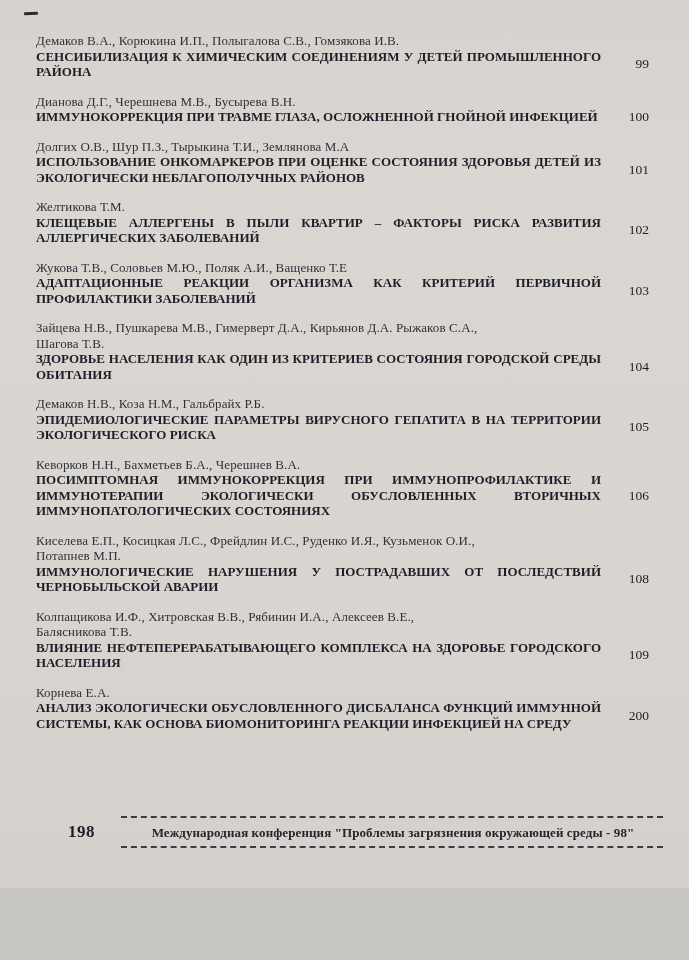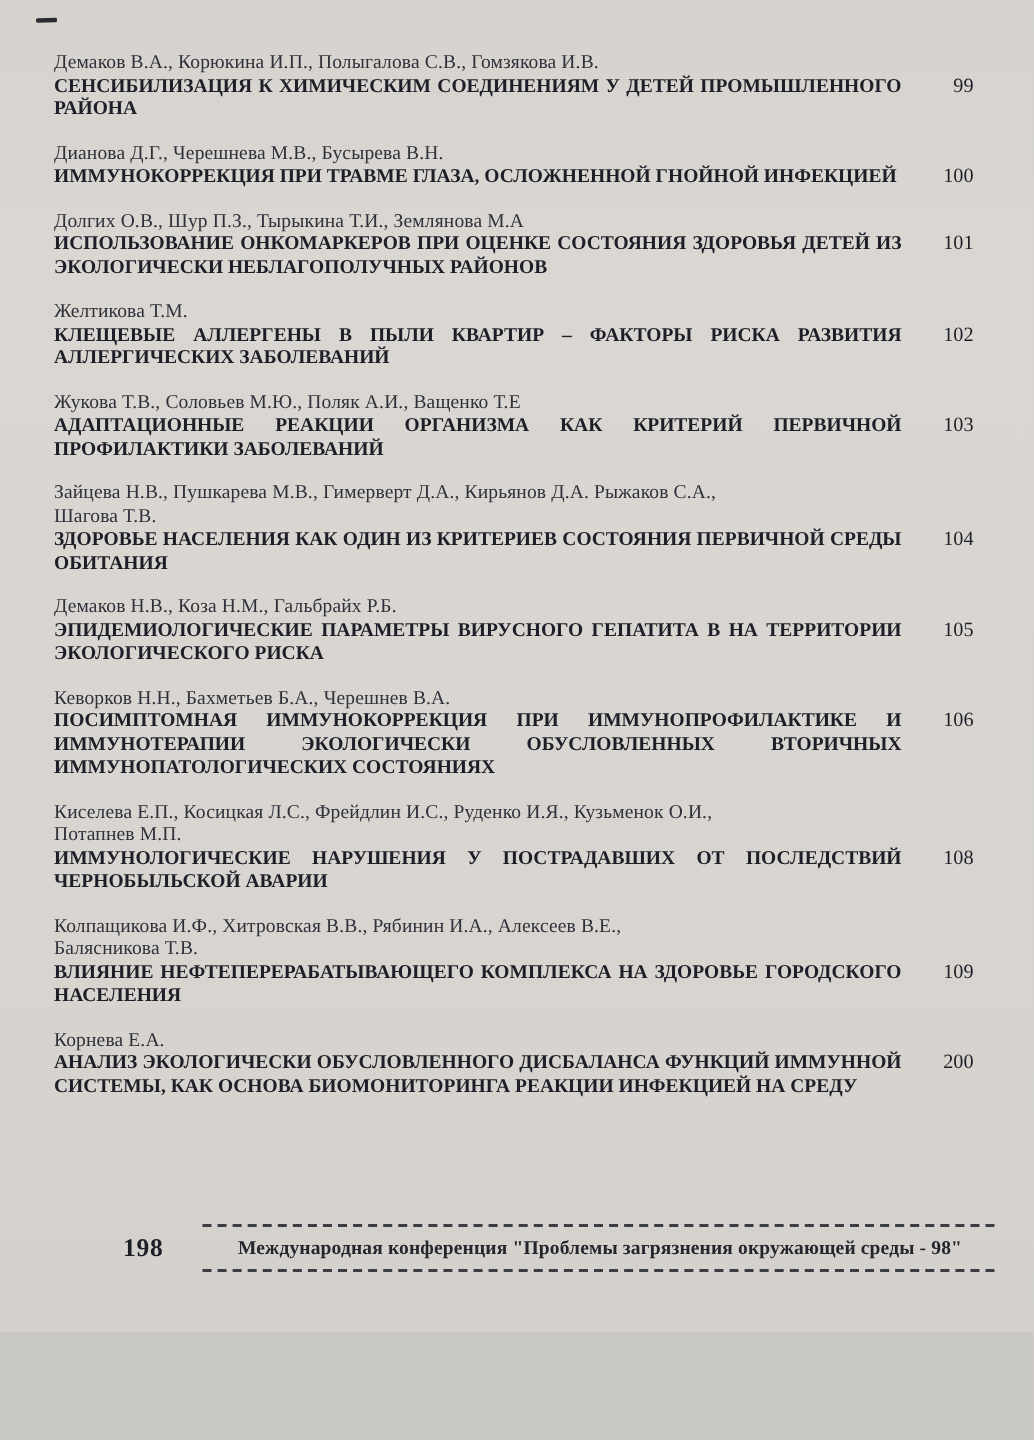--- a/index.html
+++ b/index.html
@@ -25,21 +25,21 @@
     position: absolute; top: 33px; left: 36px; right: 40px;
   }
   .entry { margin-bottom: 14px; }
   .authors {
     font-size: 13px; line-height: 15.5px;
     color: #30303a;
     padding-right: 56px;
     white-space: pre-line;
     letter-spacing: 0.1px;
   }
-  .row { display: flex; align-items: flex-start; }
+  .row { display: flex; align-items: center; }
   .title {
     flex: 1;
     font-weight: bold;
     font-size: 13px; line-height: 15.5px;
     color: #1e1e28;
     text-align: justify;
     padding-right: 12px;
   }
   .num {
     width: 36px;
@@ -52,21 +52,20 @@
     position: absolute; left: 0; right: 26px; bottom: 40px;
     display: flex; align-items: center;
     padding-left: 68px;
   }
   .footer-pageno {
     font-weight: bold;
     font-size: 17px;
     color: #1e1e28;
     margin-right: 26px;
     letter-spacing: 0.5px;
-    margin-left: 14px;
   }
   .conf-box {
     flex: 1;
     border-top: 2px dashed #3c3c44;
     border-bottom: 2px dashed #3c3c44;
     padding: 5px 8px 5px 10px;
     text-align: center;
   }
   .conf-text {
     font-weight: bold;
@@ -119,21 +118,21 @@
     <div class="row">
       <div class="title">АДАПТАЦИОННЫЕ РЕАКЦИИ ОРГАНИЗМА КАК КРИТЕРИЙ ПЕРВИЧНОЙ ПРОФИЛАКТИКИ ЗАБОЛЕВАНИЙ</div>
       <div class="num">103</div>
     </div>
   </section>
 
   <section class="entry">
     <div class="authors">Зайцева Н.В., Пушкарева М.В., Гимерверт Д.А., Кирьянов Д.А. Рыжаков С.А.,
 Шагова Т.В.</div>
     <div class="row">
-      <div class="title">ЗДОРОВЬЕ НАСЕЛЕНИЯ КАК ОДИН ИЗ КРИТЕРИЕВ СОСТОЯНИЯ ПЕРВИЧНОЙ СРЕДЫ ОБИТАНИЯ</div>
+      <div class="title">ЗДОРОВЬЕ НАСЕЛЕНИЯ КАК ОДИН ИЗ КРИТЕРИЕВ СОСТОЯНИЯ ГОРОДСКОЙ СРЕДЫ ОБИТАНИЯ</div>
       <div class="num">104</div>
     </div>
   </section>
 
   <section class="entry">
     <div class="authors">Демаков Н.В., Коза Н.М., Гальбрайх Р.Б.</div>
     <div class="row">
       <div class="title">ЭПИДЕМИОЛОГИЧЕСКИЕ ПАРАМЕТРЫ ВИРУСНОГО ГЕПАТИТА В НА ТЕРРИТОРИИ ЭКОЛОГИЧЕСКОГО РИСКА</div>
       <div class="num">105</div>
     </div>

